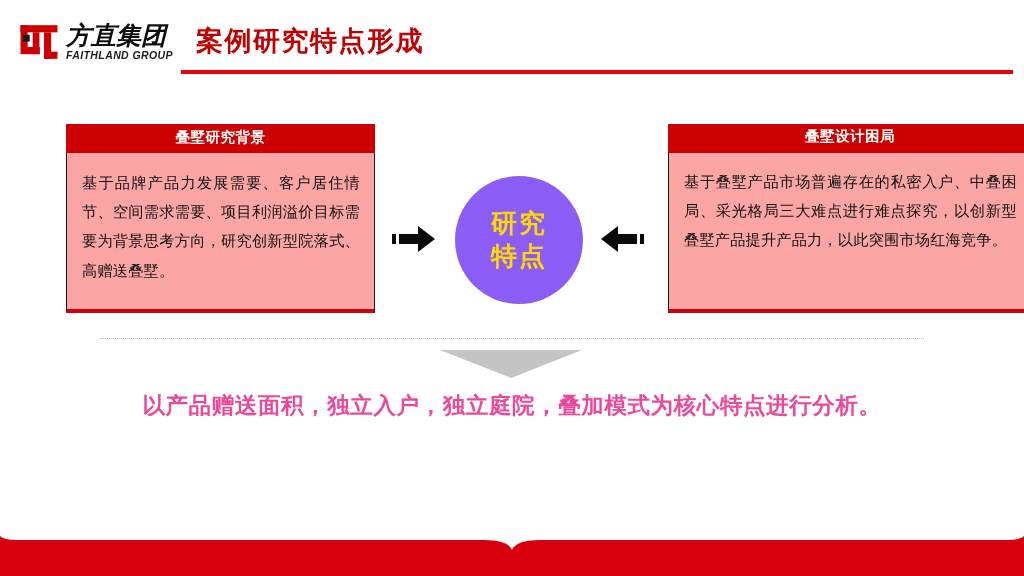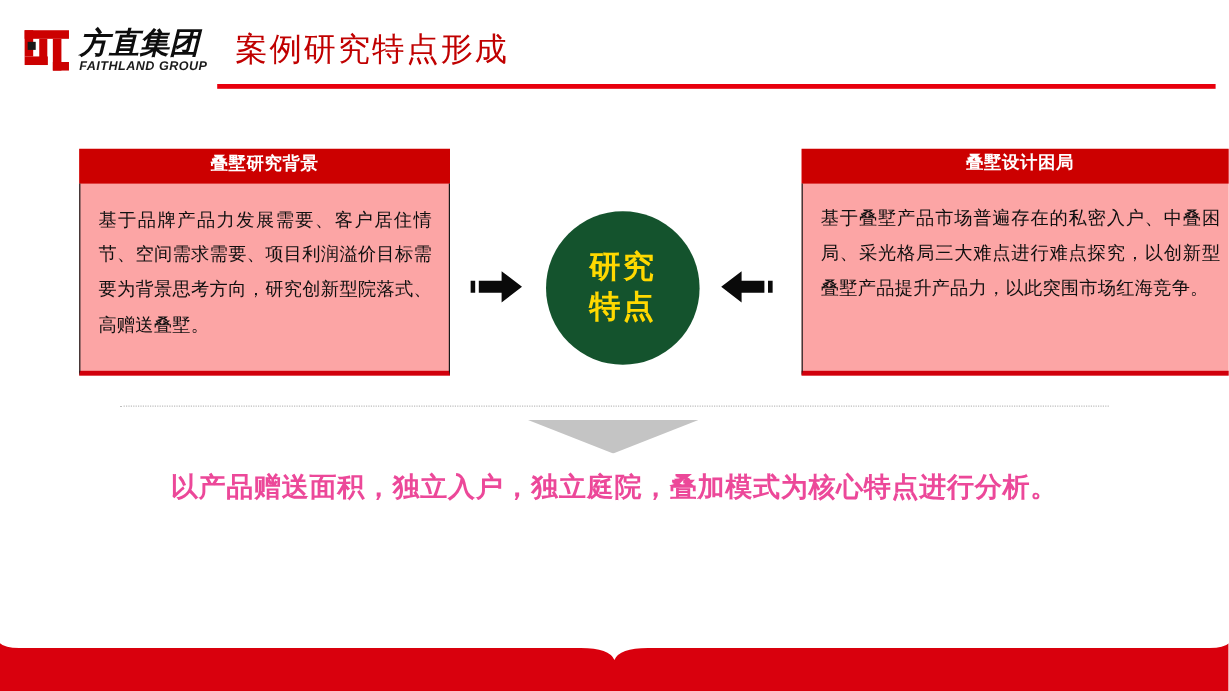--- a/index.html
+++ b/index.html
@@ -56,21 +56,21 @@
     line-height: 1.1;
     margin-top: 1px;
     white-space: nowrap;
   }
 
   #slide-title {
     position: absolute;
     left: 196px;
     top: 23px;
     font-size: 27px;
-    font-weight: normal;
+    font-weight: bold;
     color: #c00000;
     letter-spacing: 1.5px;
     white-space: nowrap;
   }
   #title-rule {
     position: absolute;
     left: 181px;
     top: 70px;
     width: 832px;
     height: 4px;
@@ -111,21 +111,21 @@
   }
 
   
   #center-circle {
     position: absolute;
     left: 455px;
     top: 176px;
     width: 128px;
     height: 128px;
     border-radius: 50%;
-    background: #14532d;
+    background: #8b5cf6;
     display: flex;
     flex-direction: column;
     align-items: center;
     justify-content: center;
   }
   .circle-line {
     color: #ffd900;
     font-size: 26px;
     font-weight: bold;
     letter-spacing: 2px;

